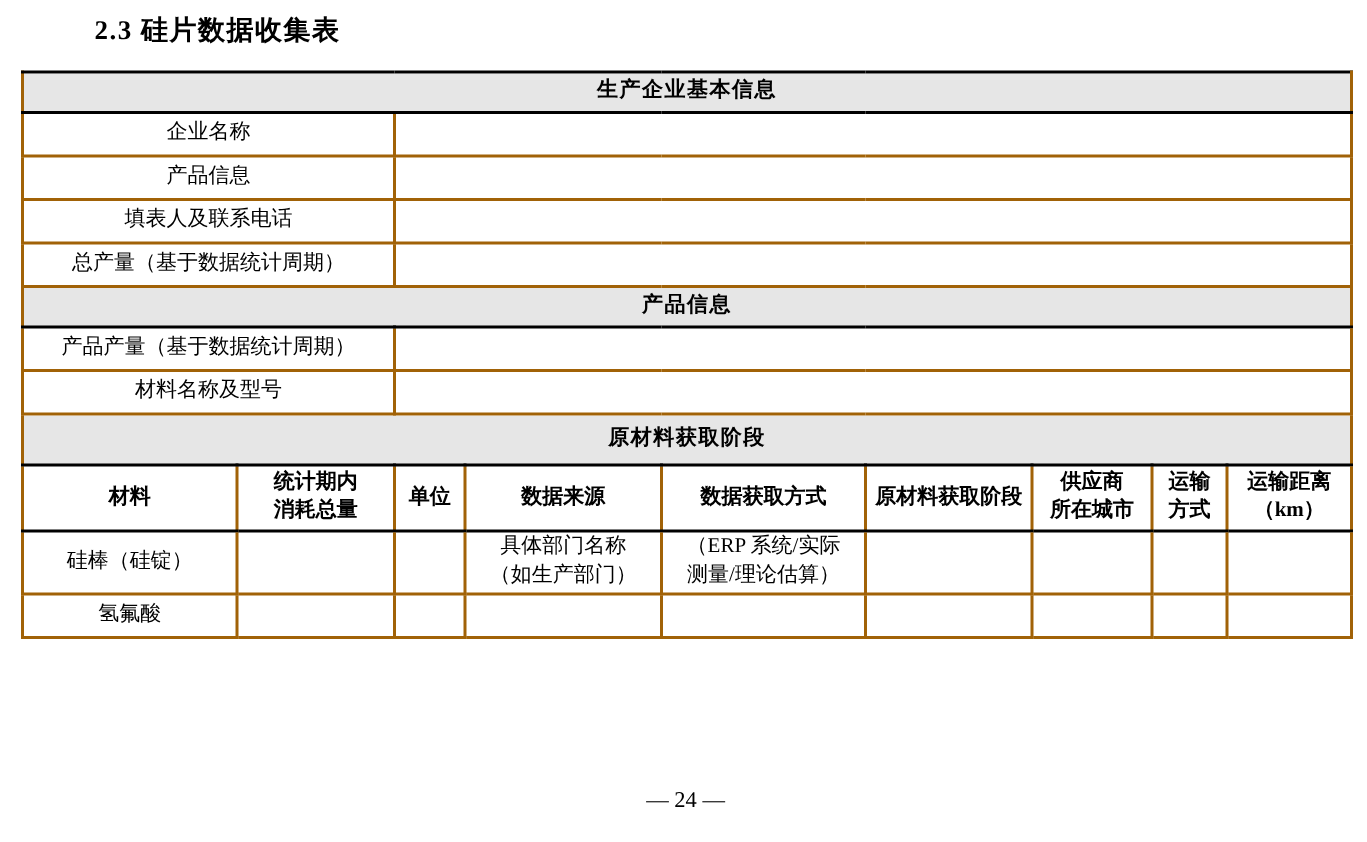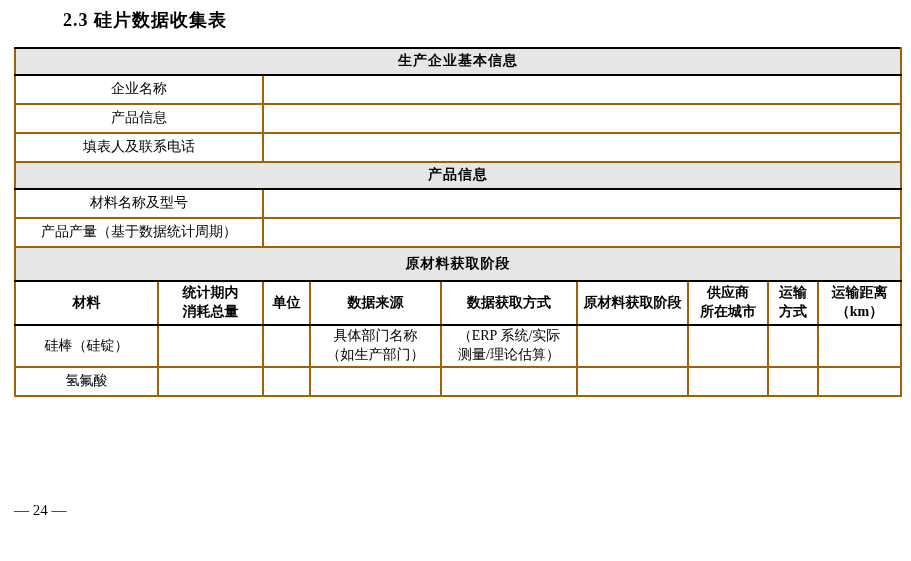--- a/index.html
+++ b/index.html
@@ -55,22 +55,22 @@
     border-bottom: 2px solid #000000;
   }
   .multiline { white-space: pre-line; }
   td.hint {
     font-size: 13px;
   }
   .footer {
     position: absolute;
     left: 14px;
     width: 886px;
-    top: 502px;
-    text-align: left;
+    top: 526px;
+    text-align: center;
     font-size: 15px;
   }
 </style>
 </head>
 <body>
 
 <div class="page">
 
   <div class="doc-title">2.3 硅片数据收集表</div>
 
@@ -96,30 +96,34 @@
       <td colspan="7"></td>
     </tr>
     <tr style="height:29px">
       <td colspan="2">产品信息</td>
       <td colspan="7"></td>
     </tr>
     <tr style="height:29px">
       <td colspan="2">填表人及联系电话</td>
       <td colspan="7"></td>
     </tr>
+    <tr style="height:29px">
+      <td colspan="2">总产量（基于数据统计周期）</td>
+      <td colspan="7"></td>
+    </tr>
 
     <tr class="section-header" style="height:27px">
       <td colspan="9">产品信息</td>
     </tr>
     <tr style="height:29px">
-      <td colspan="2">材料名称及型号</td>
+      <td colspan="2">产品产量（基于数据统计周期）</td>
       <td colspan="7"></td>
     </tr>
     <tr style="height:29px">
-      <td colspan="2">产品产量（基于数据统计周期）</td>
+      <td colspan="2">材料名称及型号</td>
       <td colspan="7"></td>
     </tr>
 
     <tr class="section-header" style="height:34px">
       <td colspan="9">原材料获取阶段</td>
     </tr>
     <tr class="col-header" style="height:44px">
       <td class="multiline">材料</td>
       <td class="multiline">统计期内
 消耗总量</td>

